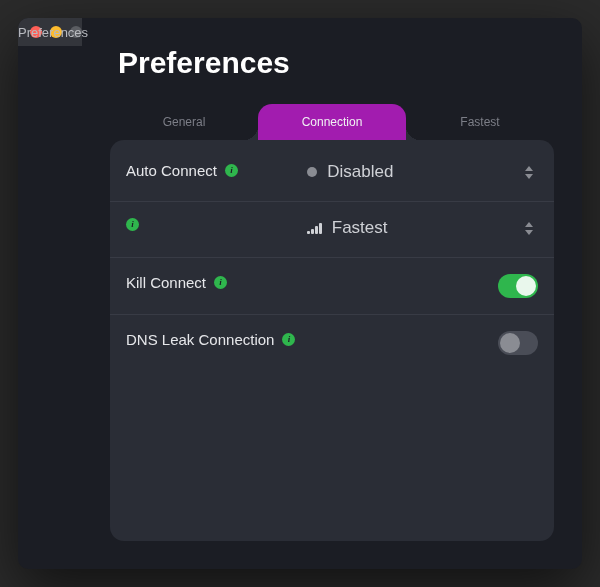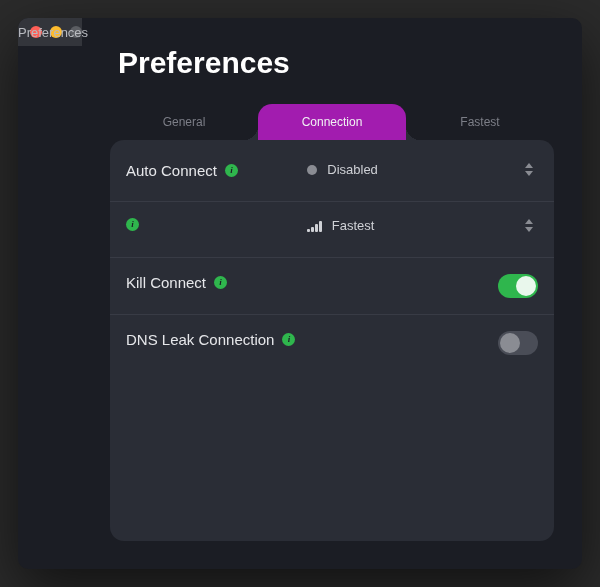--- a/index.html
+++ b/index.html
@@ -137,21 +137,21 @@
       align-items: center;
       justify-content: center;
       line-height: 1;
     }
     .row-value {
       flex: 1;
       display: flex;
       align-items: center;
       gap: 10px;
       color: #cfd1d6;
-      font-size: 13px;
+      font-size: 17px;
     }
     .dot-icon {
       width: 10px; height: 10px; border-radius:50%;
       background: #8a8c93;
       flex-shrink:0;
     }
     .bars-icon {
       display:inline-flex;
       align-items:flex-end;
       gap:1.5px;

